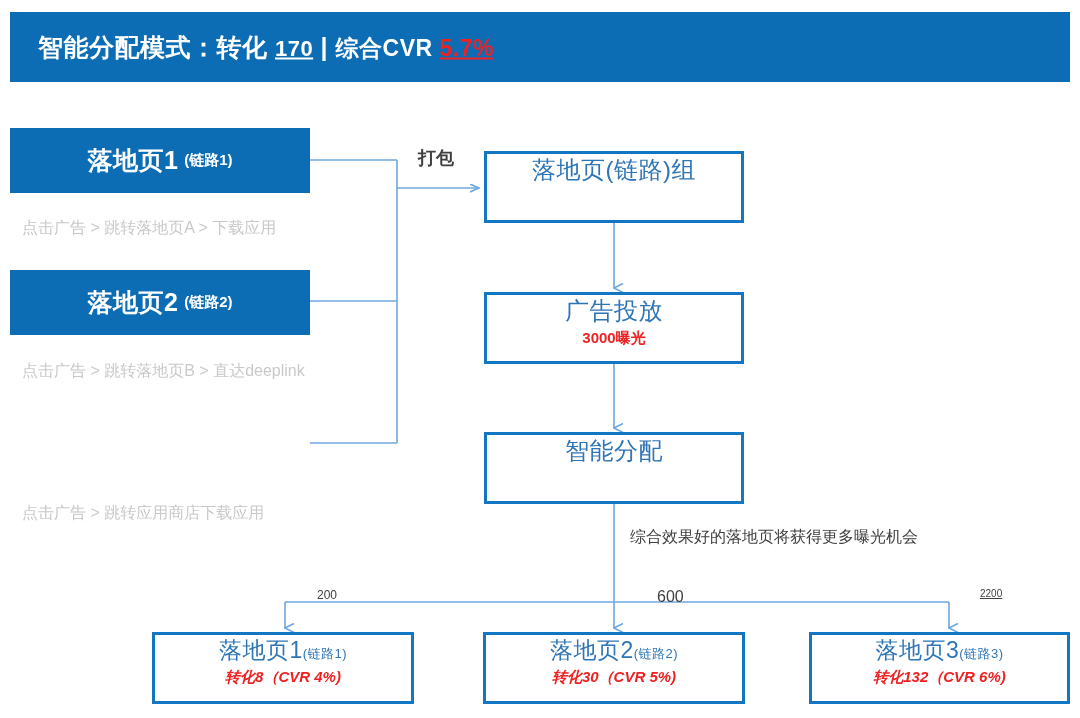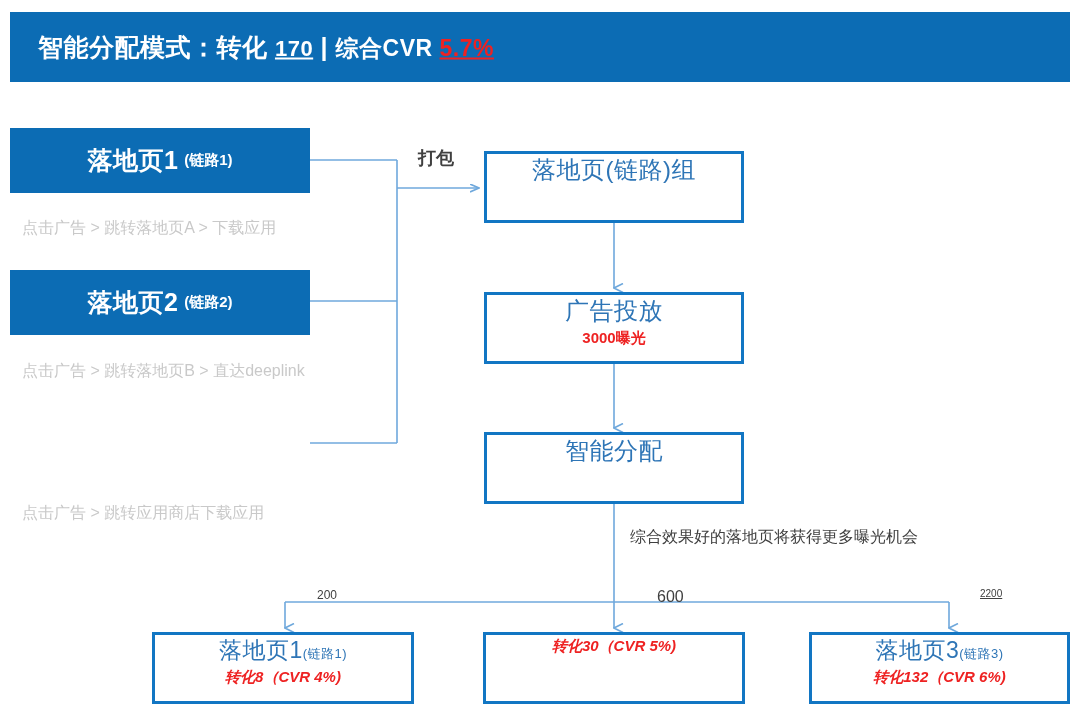--- a/index.html
+++ b/index.html
@@ -231,20 +231,21 @@
   <div class="label-red" id="label-200">200</div>
   <div class="label-red" id="label-600">600</div>
   <div class="label-red" id="label-2200">2200</div>
 
   <div class="ob result" id="result-box-1">
     <div class="title"><span>落地页1</span><span class="sub">(链路1)</span></div>
     <div class="redline">转化8（CVR 4%)</div>
   </div>
 
   <div class="ob result" id="result-box-2">
+    <div class="title"><span>落地页2</span><span class="sub">(链路2)</span></div>
     <div class="redline">转化30（CVR 5%)</div>
   </div>
 
   <div class="ob result" id="result-box-3">
     <div class="title"><span>落地页3</span><span class="sub">(链路3)</span></div>
     <div class="redline">转化132（CVR 6%)</div>
   </div>
 
 </div>
 

